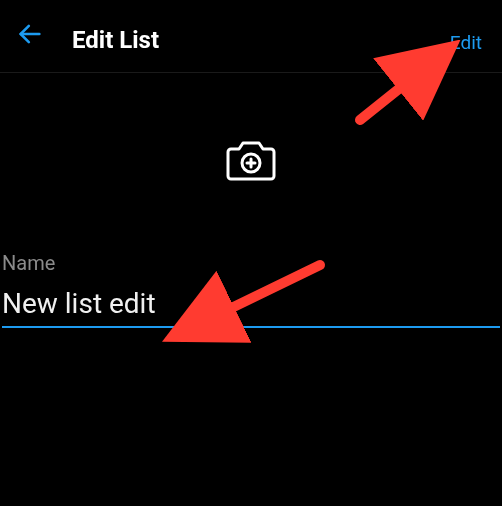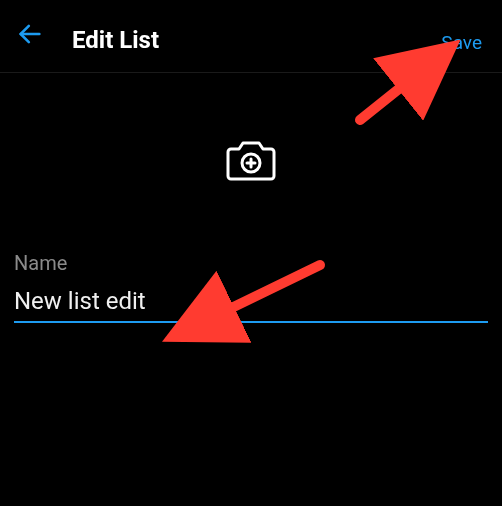--- a/index.html
+++ b/index.html
@@ -48,39 +48,39 @@
       display: flex;
       justify-content: center;
       padding-top: 64px;
       padding-bottom: 64px;
     }
     .camera-icon {
       color: #fff;
       cursor: pointer;
     }
     .form {
-      padding: 0 14px;
+      padding: 0 2px;
     }
     .field-label {
       color: #8b8b8b;
       font-size: 20px;
       margin-bottom: 12px;
     }
     .name-input-wrap {
       position: relative;
       border-bottom: 2px solid #1d9bf0;
       padding-bottom: 6px;
       margin-bottom: 28px;
     }
     .name-input {
       background: transparent;
       border: none;
       outline: none;
       color: #f0f0f0;
-      font-size: 24px;
+      font-size: 28px;
       width: 100%;
       font-family: inherit;
     }
     .name-input::placeholder {
       color: #555;
     }
     .desc-input {
       background: transparent;
       border: none;
       outline: none;
@@ -104,21 +104,21 @@
 <div class="topbar">
   <div class="back-btn">
     <span>
       <svg width="28" height="28" viewBox="0 0 24 24" fill="none" stroke="#1d9bf0" stroke-width="2.2" stroke-linecap="round" stroke-linejoin="round">
         <line x1="20" y1="12" x2="4" y2="12"></line>
         <polyline points="11 5 4 12 11 19"></polyline>
       </svg>
     </span>
   </div>
   <div class="title">Edit List</div>
-  <div class="save-btn">Save</div>
+  <div class="save-btn">Edit</div>
 </div>
 
 <div class="photo-section">
   <div class="camera-icon">
     <span>
       <svg width="52" height="46" viewBox="0 0 52 46" fill="none" stroke="#fff" stroke-width="3" stroke-linecap="round" stroke-linejoin="round">
         <path d="M6 12 h8 l4 -6 h16 l4 6 h8 a3 3 0 0 1 3 3 v24 a3 3 0 0 1 -3 3 h-40 a3 3 0 0 1 -3 -3 v-24 a3 3 0 0 1 3 -3 z"></path>
         <circle cx="26" cy="26" r="9"></circle>
         <line x1="26" y1="22" x2="26" y2="30"></line>
         <line x1="22" y1="26" x2="30" y2="26"></line>

